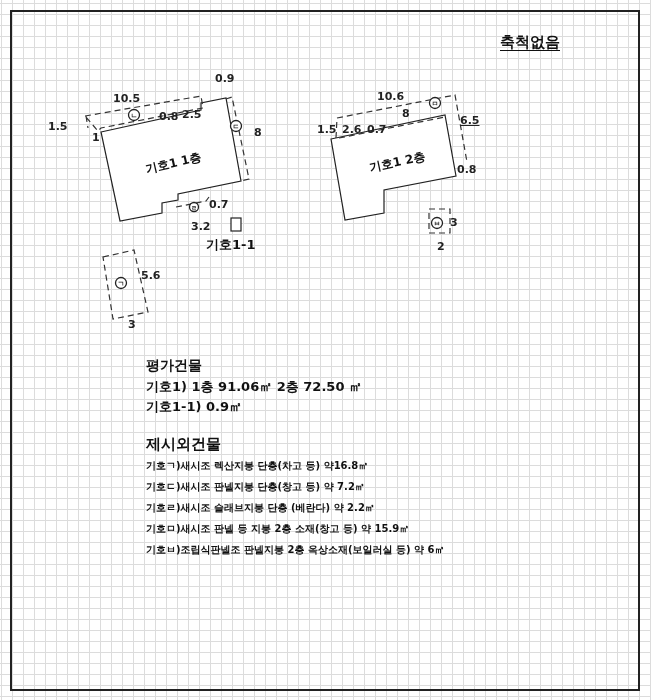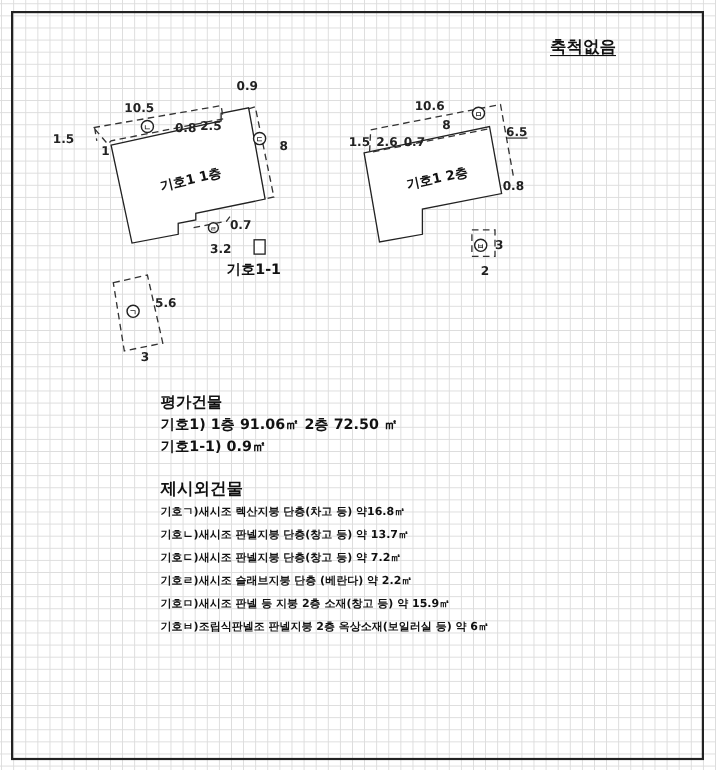--- a/index.html
+++ b/index.html
@@ -113,18 +113,17 @@
 
 <div class="section sec1">
   <div class="heading">평가건물</div>
   <div class="line">기호1) 1층 91.06㎡  2층 72.50 ㎡</div>
   <div class="line">기호1-1) 0.9㎡</div>
 </div>
 
 <div class="section sec2">
   <div class="heading">제시외건물</div>
   <div class="line">기호ㄱ)새시조 렉산지붕 단층(차고 등) 약16.8㎡</div>
-  <div class="line">기호ㄴ)새시조 판넬지붕 단층(창고 등) 약 13.7㎡</div>
   <div class="line">기호ㄷ)새시조 판넬지붕 단층(창고 등) 약 7.2㎡</div>
   <div class="line">기호ㄹ)새시조 슬래브지붕 단층 (베란다) 약 2.2㎡</div>
   <div class="line">기호ㅁ)새시조 판넬  등 지붕 2층  소재(창고 등)  약  15.9㎡</div>
   <div class="line">기호ㅂ)조립식판넬조 판넬지붕 2층 옥상소재(보일러실 등) 약 6㎡</div>
 </div>
 
 </body></html>

